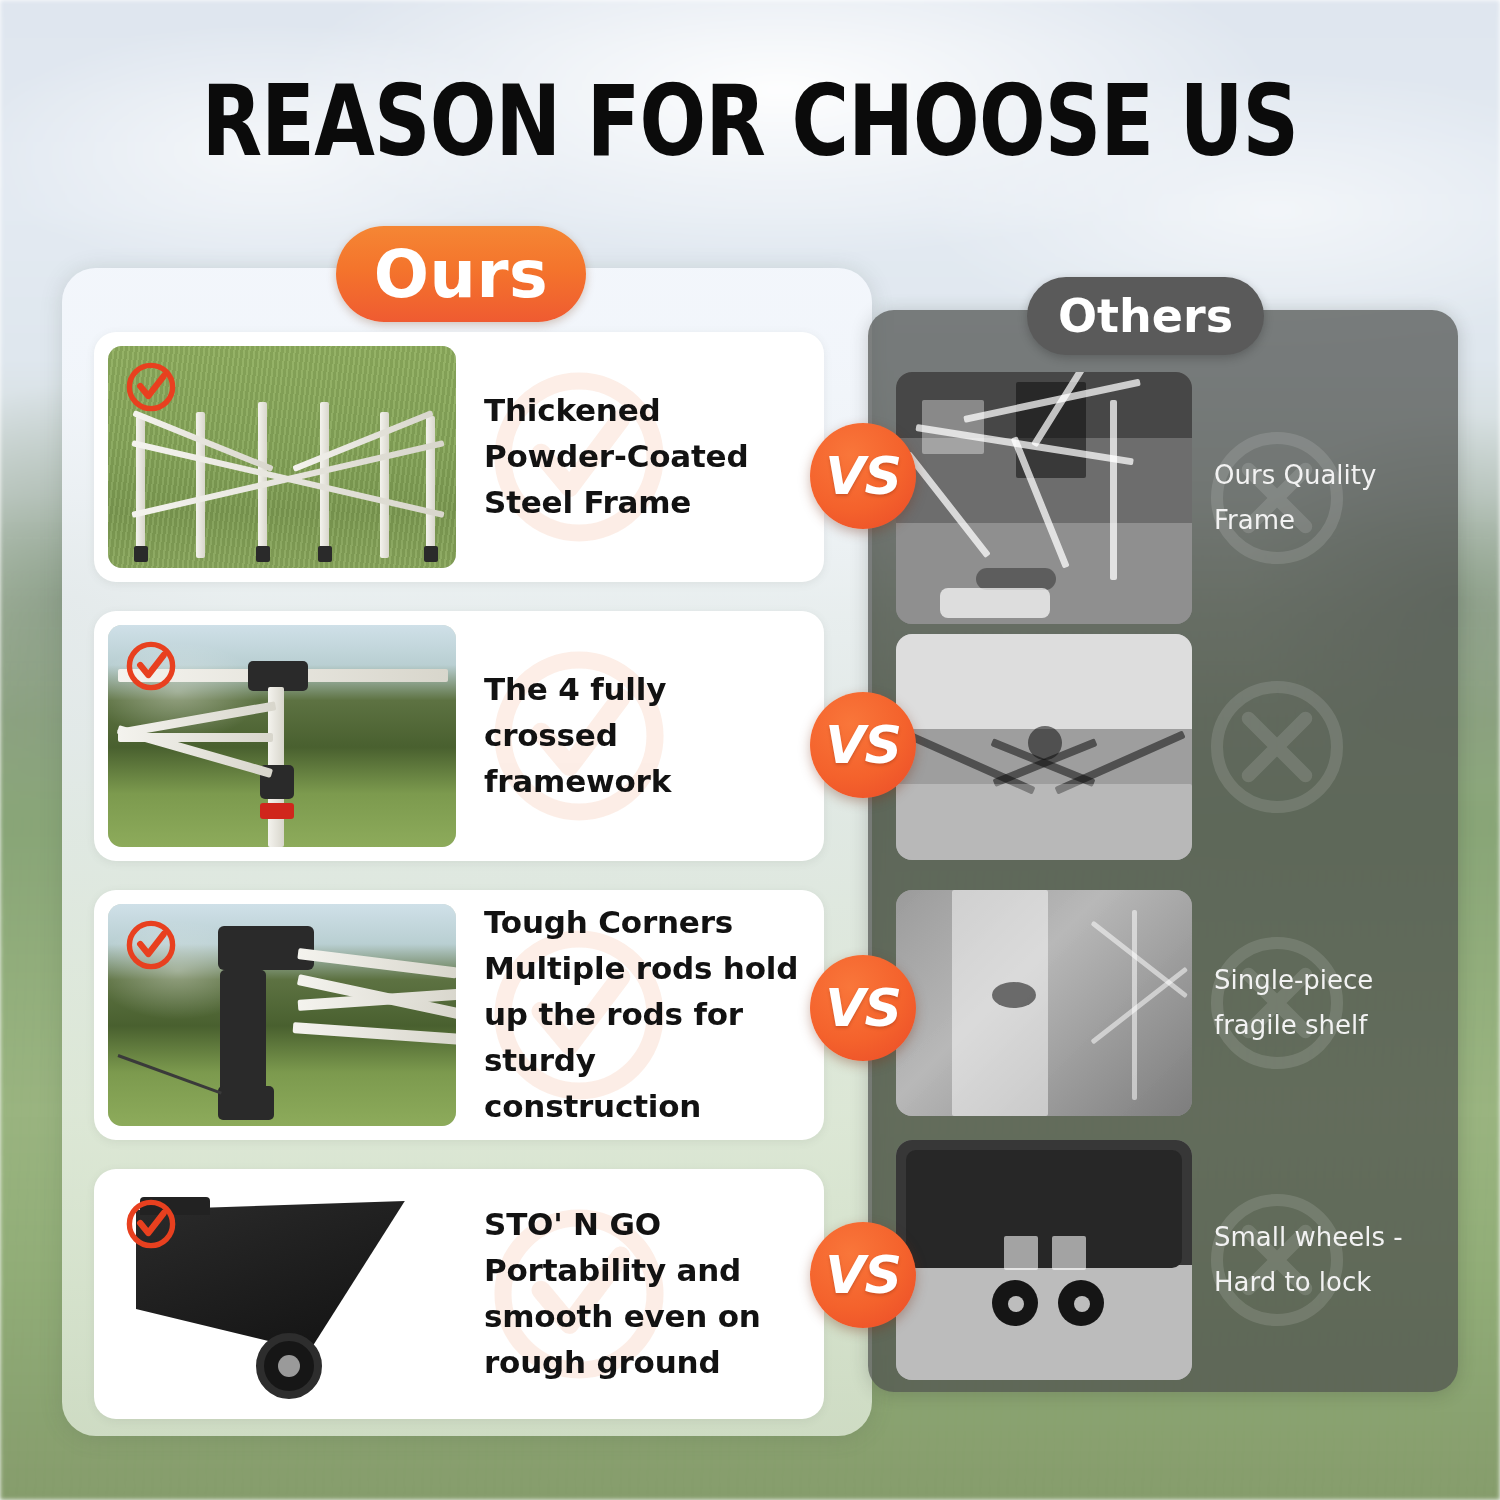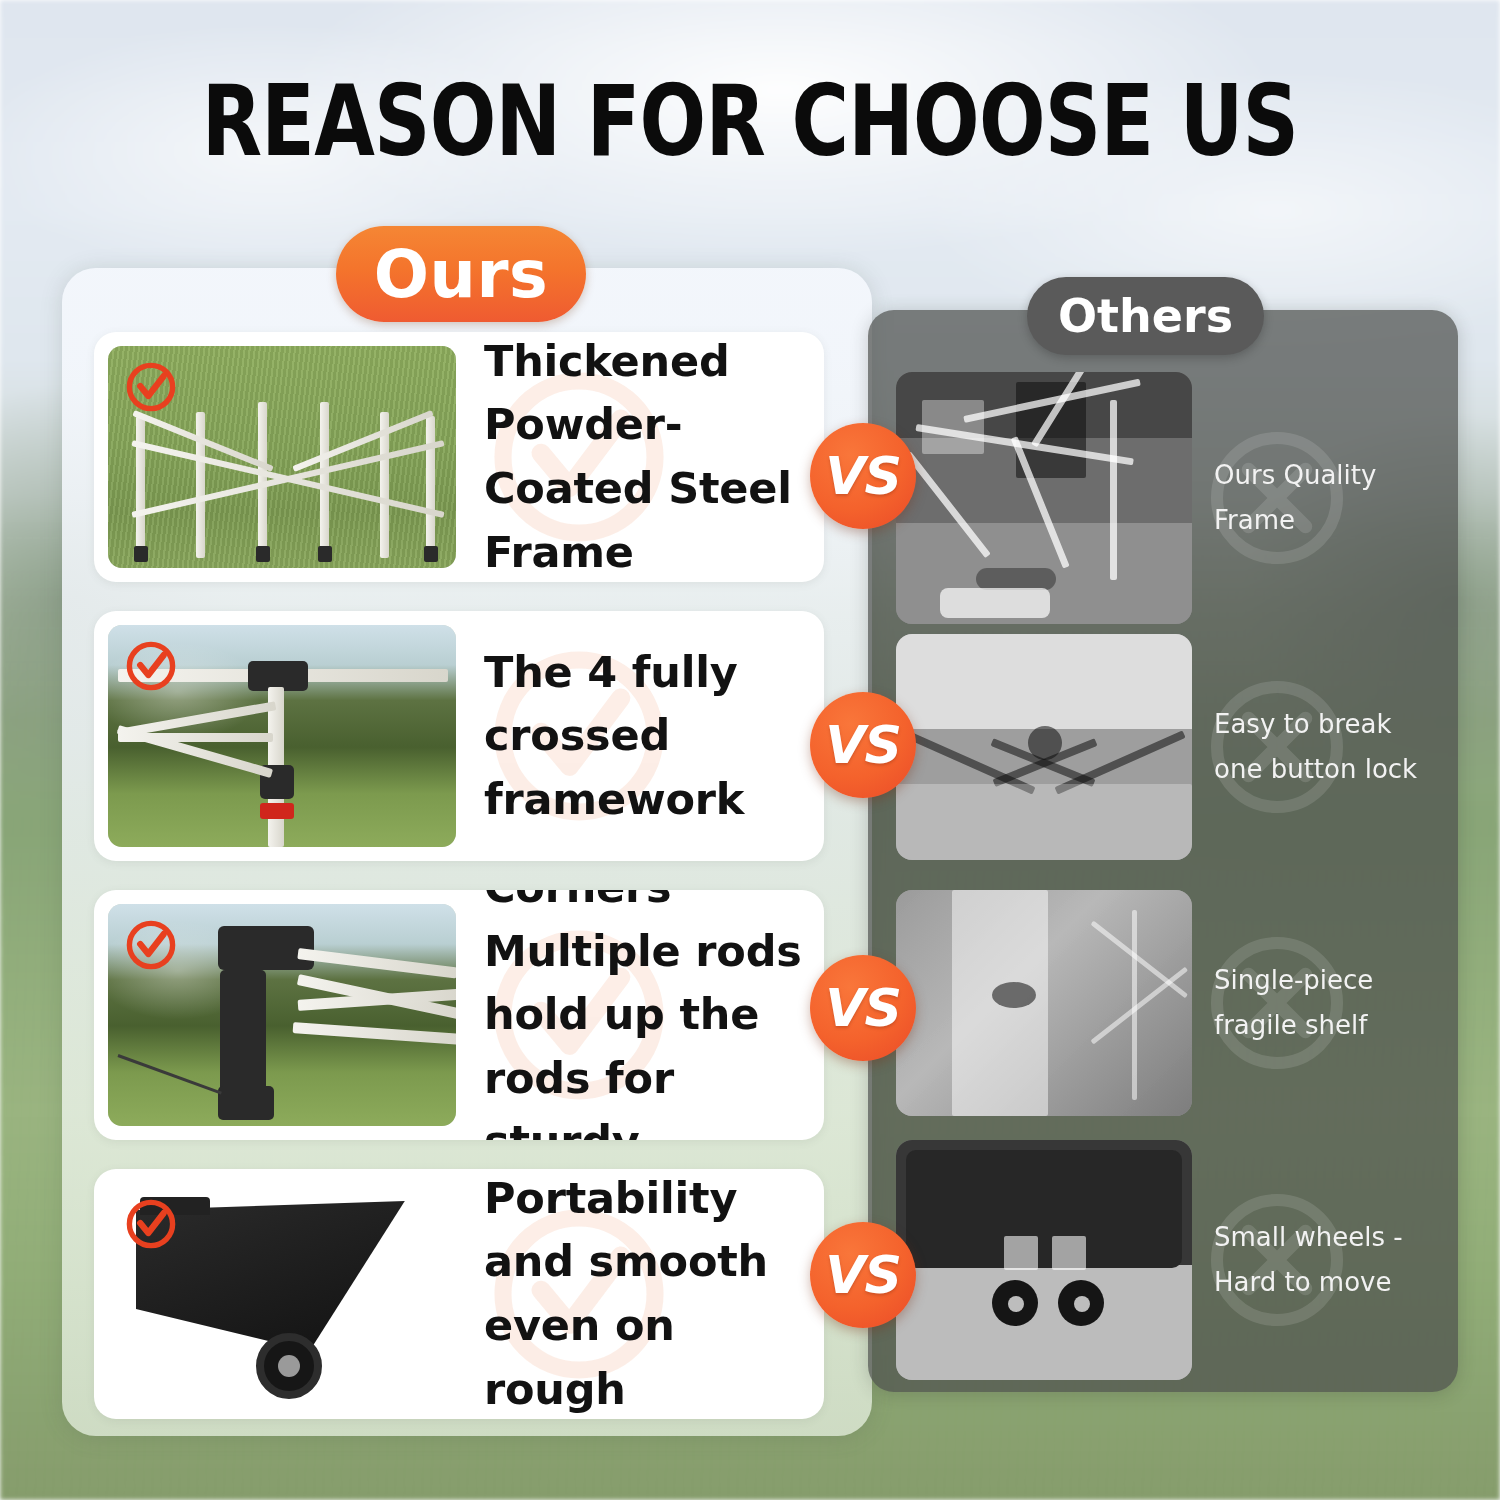--- a/index.html
+++ b/index.html
@@ -135,21 +135,21 @@
     border-radius: 14px;
     overflow: hidden;
     background: #cfd6c6;
   }
   .ours-text {
     flex: 1 1 auto;
     position: relative;
     padding: 0 18px 0 28px;
     font-family: "DejaVu Sans", sans-serif;
     font-weight: 700;
-    font-size: 43px;
+    font-size: 31px;
     line-height: 1.48;
     color: #121212;
     letter-spacing: -.2px;
   }
   .wm {
     position: absolute;
     left: 28px; top: 50%;
     transform: translateY(-50%);
     width: 190px; height: 190px;
     opacity: .18;
@@ -395,21 +395,20 @@
       <div class="gdark" style="left:200px;top:104px;width:110px;height:8px;transform:rotate(158deg);transform-origin:left"></div>
       <div class="gdark" style="left:132px;top:92px;width:34px;height:34px;border-radius:50%"></div>
       <div class="gstripe" style="left:0;top:150px;width:296px;height:76px;opacity:.35"></div>
     </div>
   </div>
   <div class="others-text">
     <svg class="wm-x" viewBox="0 0 100 100">
       <circle cx="50" cy="50" r="40" fill="none" stroke="#ffffff" stroke-width="8"></circle>
       <path d="M31 31 L69 69 M69 31 L31 69" stroke="#ffffff" stroke-width="9" stroke-linecap="round"></path>
     </svg>
-    <span style="position:relative">Easy to break one button lock</span>
   </div>
 </div>
 
 <div class="others-row" style="top:890px;height:226px">
   <div class="others-thumb" style="width:296px;height:226px">
     <div class="scene gray-photo-3">
       <div class="gstripe" style="left:56px;top:0;width:96px;height:226px;opacity:.65"></div>
       <div class="gdark" style="left:96px;top:92px;width:44px;height:26px;border-radius:50%"></div>
       <div class="gstripe" style="left:196px;top:30px;width:120px;height:5px;transform:rotate(38deg);transform-origin:left;opacity:.7"></div>
       <div class="gstripe" style="left:196px;top:150px;width:120px;height:5px;transform:rotate(-38deg);transform-origin:left;opacity:.7"></div>
@@ -435,20 +434,20 @@
       <div class="gdark" style="left:162px;top:140px;width:46px;height:46px;border-radius:50%;background:#1a1a1a"></div>
       <div class="gstripe" style="left:112px;top:156px;width:16px;height:16px;border-radius:50%"></div>
       <div class="gstripe" style="left:178px;top:156px;width:16px;height:16px;border-radius:50%"></div>
     </div>
   </div>
   <div class="others-text">
     <svg class="wm-x" viewBox="0 0 100 100">
       <circle cx="50" cy="50" r="40" fill="none" stroke="#ffffff" stroke-width="8"></circle>
       <path d="M31 31 L69 69 M69 31 L31 69" stroke="#ffffff" stroke-width="9" stroke-linecap="round"></path>
     </svg>
-    <span style="position:relative">Small wheels - Hard to move</span>
+    <span style="position:relative">Small wheels - Hard to lock</span>
   </div>
 </div>
 
 <div class="vs-badge" style="left:810px;top:423px">VS</div>
 <div class="vs-badge" style="left:810px;top:692px">VS</div>
 <div class="vs-badge" style="left:810px;top:955px">VS</div>
 <div class="vs-badge" style="left:810px;top:1222px">VS</div>
 
 </body></html>

